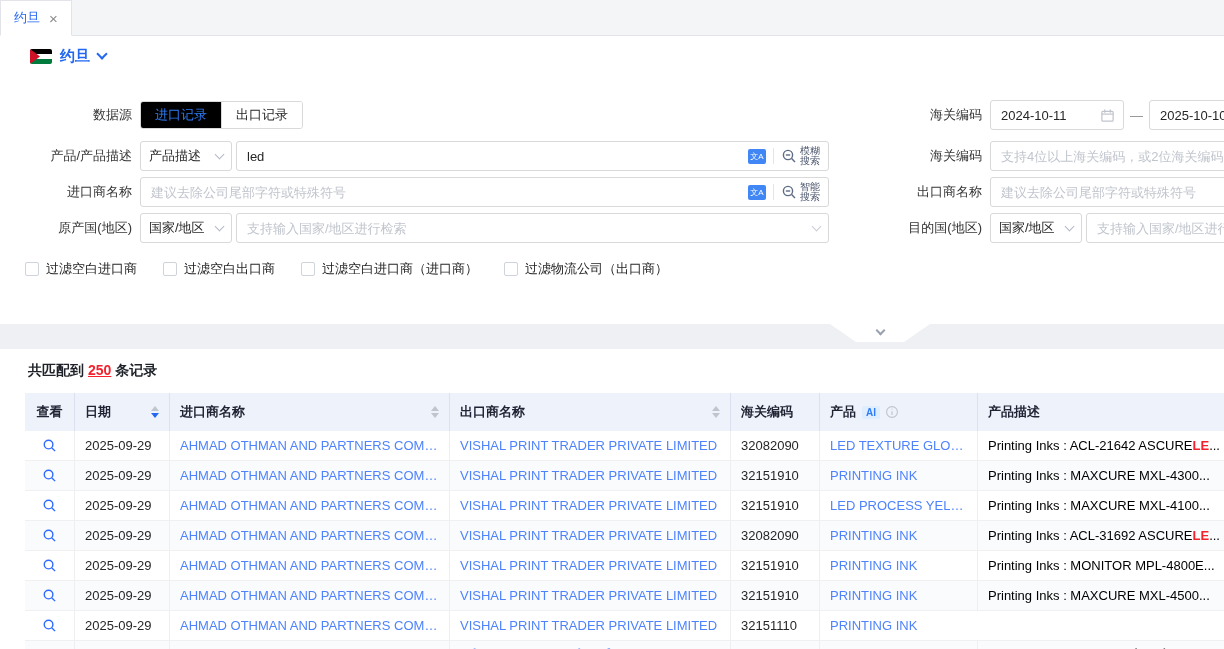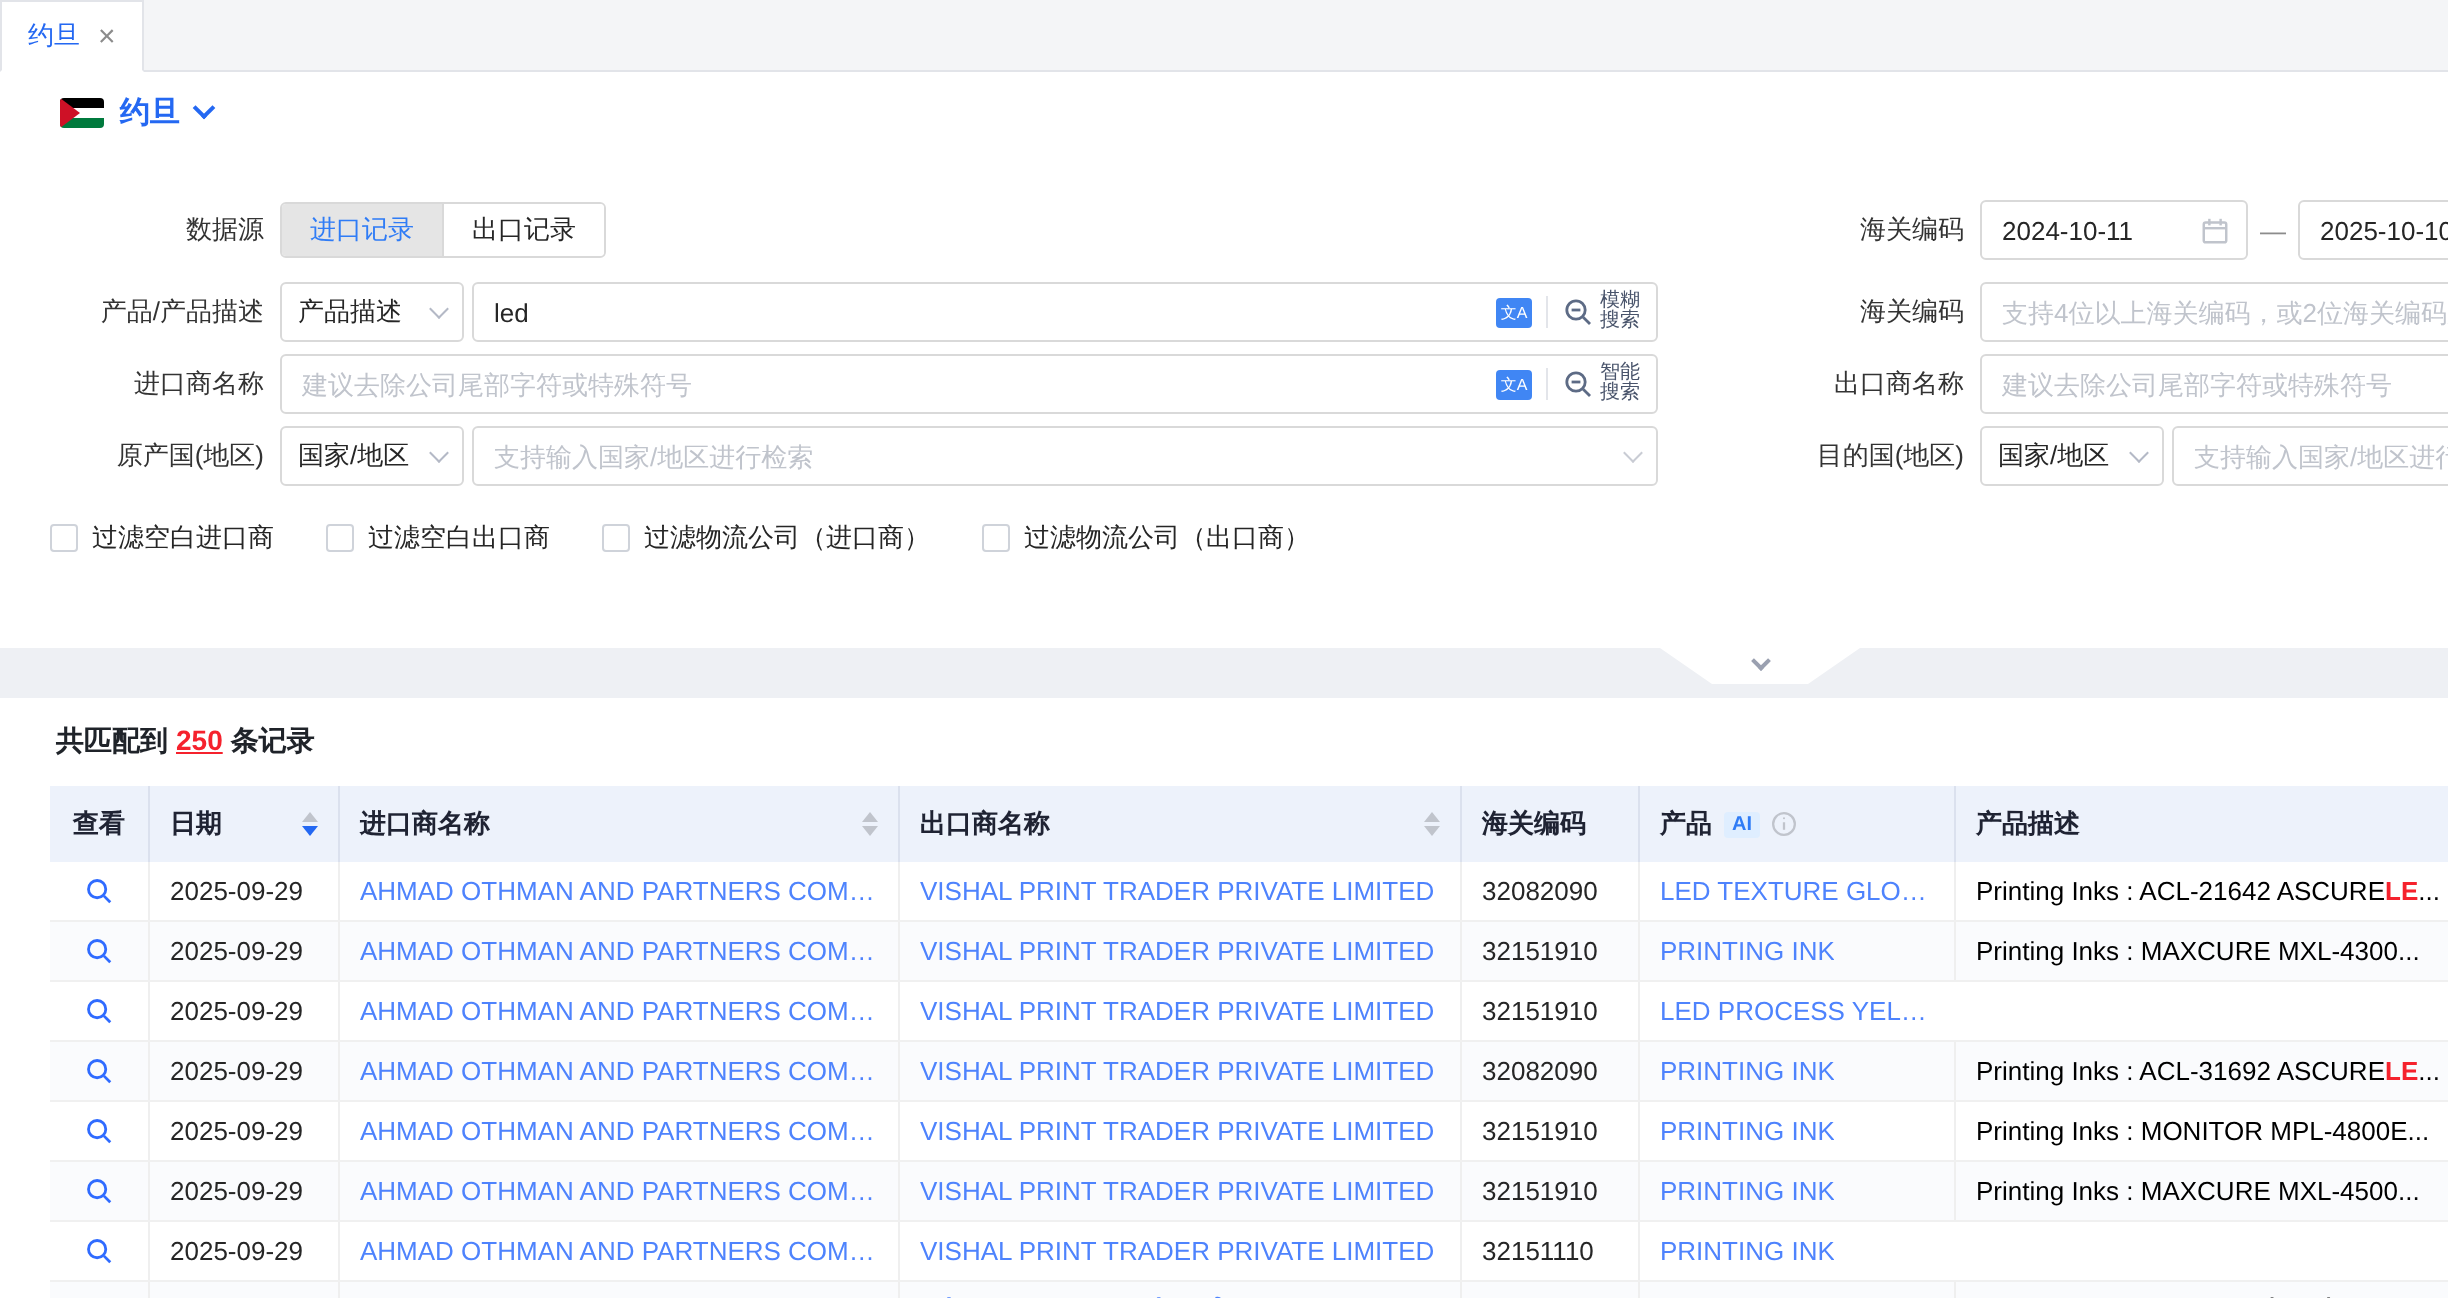--- a/index.html
+++ b/index.html
@@ -26,21 +26,21 @@
   .update-range { position:absolute; top:83px; right:10px; font-size:13px; color:#4a4a4a; }
   .update-range b { color:#f57f17; font-weight:bold; }
   
   .form-area { position:relative; height:229px; background:#fff; }
   .frow { position:absolute; display:flex; align-items:center; height:30px; }
   .frow .flabel { width:140px; text-align:right; padding-right:8px; color:#333; white-space:nowrap; }
   .frow.right { left:904px; }
   .frow.right .flabel { width:86px; }
   .seg-group { display:flex; border:1px solid #d9d9d9; border-radius:3px; overflow:hidden; height:28px; }
   .seg { padding:0 14px; display:flex; align-items:center; background:#fff; cursor:pointer; }
-  .seg.active { background:#e5e5e5; color:#2f7cf6; }
+  .seg.active { background:#000000; color:#2f7cf6; }
   .seg + .seg { border-left:1px solid #d9d9d9;text-align:center; }
   .sel { border:1px solid #d9d9d9; border-radius:3px; height:30px; display:flex; align-items:center;
          justify-content:space-between; padding:0 8px; background:#fff; cursor:pointer; }
   .sel .chev2 { width:7px; height:7px; border-right:1.5px solid #b4b9c6; border-bottom:1.5px solid #b4b9c6;
                 transform:rotate(45deg); margin-top:-3px; }
   .input-wrap { border:1px solid #d9d9d9; border-radius:3px; height:30px; background:#fff;
                 display:flex; align-items:center; }
   .input-wrap input { border:none; outline:none; flex:1; min-width:0; height:100%; padding:0 10px;
                       font:inherit; color:#262626; background:transparent; }
   .input-wrap input::placeholder { color:#c0c4cc; }
@@ -239,21 +239,21 @@
     <label class="cb">
       <span class="box"></span>
       <span>过滤空白进口商</span>
     </label>
     <label class="cb">
       <span class="box"></span>
       <span>过滤空白出口商</span>
     </label>
     <label class="cb">
       <span class="box"></span>
-      <span>过滤物流公司（进口商）</span>
+      <span>过滤空白进口商（进口商）</span>
     </label>
     <label class="cb">
       <span class="box"></span>
       <span>过滤物流公司（出口商）</span>
     </label>
   </div>
 </div>
 
 <div class="spacer"></div>
 <div class="collapse-band">
@@ -371,20 +371,25 @@
     <div class="td c2">
             <a class="link imp">AHMAD OTHMAN AND PARTNERS COMPA...</a>
           </div>
     <div class="td c3">
             <a class="link exp">VISHAL PRINT TRADER PRIVATE LIMITED</a>
           </div>
     <div class="td c4 hs">32151910</div>
     <div class="td c5">
             <a class="link prod">LED PROCESS YELLOW...</a>
           </div>
+    <div class="td c6 desc">
+            <span class="d-main">Printing Inks : MAXCURE MXL-4100...</span>
+            <span class="d-hl"></span>
+            <span class="d-tail"></span>
+          </div>
   </div>
         <div class="tr alt">
     <div class="td c0">
       <span class="view-btn">
         <svg width="15" height="15" viewBox="0 0 16 16" fill="none" stroke="currentColor" stroke-width="1.5">
                 <circle cx="7" cy="7" r="4.6"></circle>
                 <line x1="10.6" y1="10.6" x2="14" y2="14"></line>
               </svg>
       </span>
     </div>

